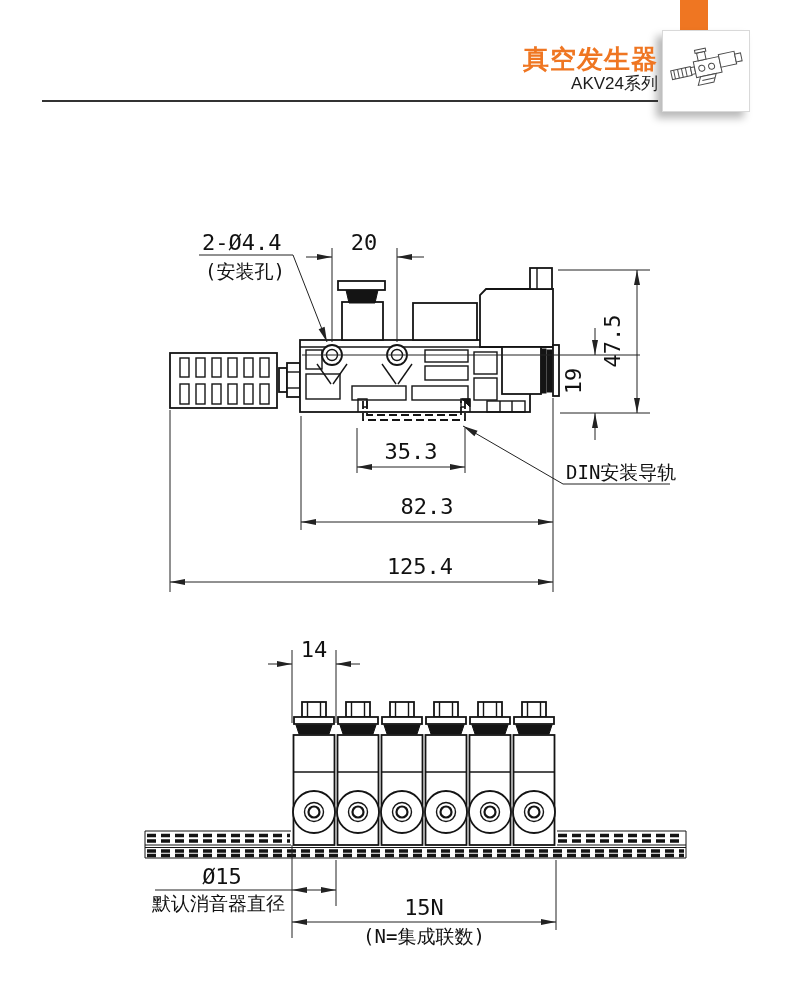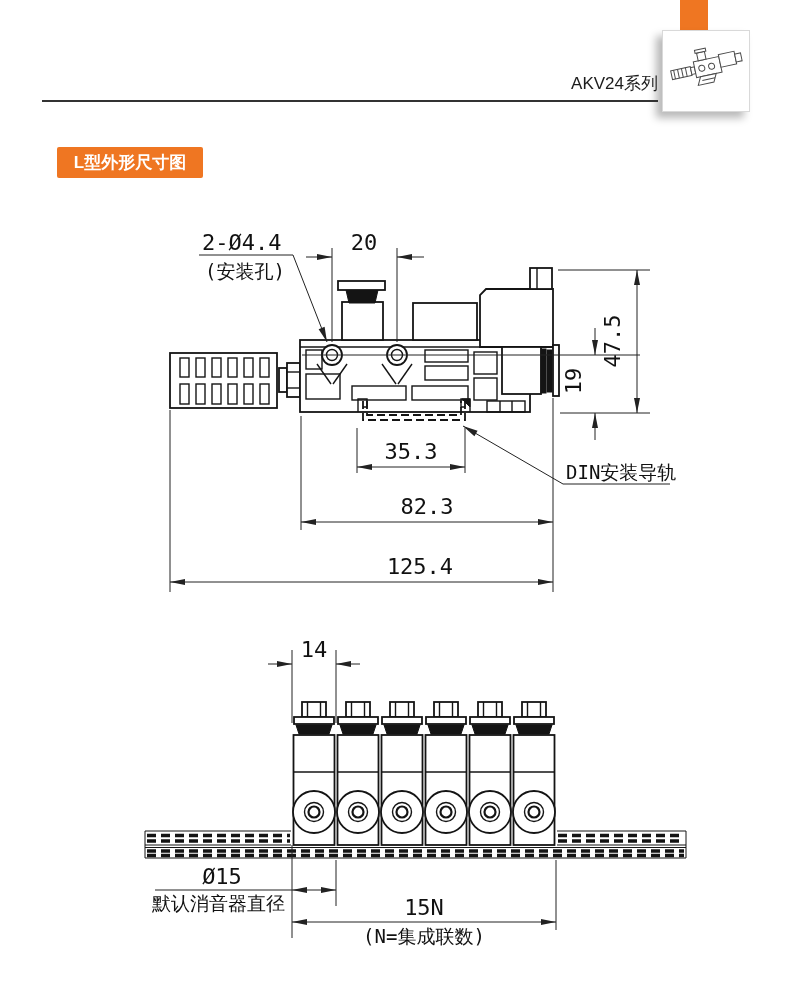--- a/index.html
+++ b/index.html
@@ -52,26 +52,24 @@
           <circle class="thumb" cx="41" cy="12" r="3"></circle>
         <rect class="thumb" x="29" y="-4" width="8" height="8"></rect>
         <rect class="thumb" x="27.5" y="-7" width="11" height="3"></rect>
         <rect class="thumb" x="50" y="2" width="16" height="13"></rect>
         <rect class="thumb" x="66" y="5" width="6" height="8"></rect>
         <polygon class="thumb" points="28,20 44,20 40,28 24,28"></polygon>
         <line class="thumb" x1="29" y1="24" x2="42" y2="24"></line>
       </g>
     </svg>
   </div>
+  <div class="title">真空发生器</div>
   <div class="series">AKV24系列</div>
   <div class="rule"></div>
 
-  <div class="badge">
-    <span>L型外形尺寸图</span>
-  </div>
 
   <svg class="draw" width="800" height="1000" viewBox="0 0 800 1000">
 
     <g>
 
       <g>
         <rect class="o" x="170" y="353" width="107" height="55"></rect>
         <g class="oT">
           <rect x="180" y="358" width="9" height="19"></rect>
             <rect x="196" y="358" width="9" height="19"></rect>

